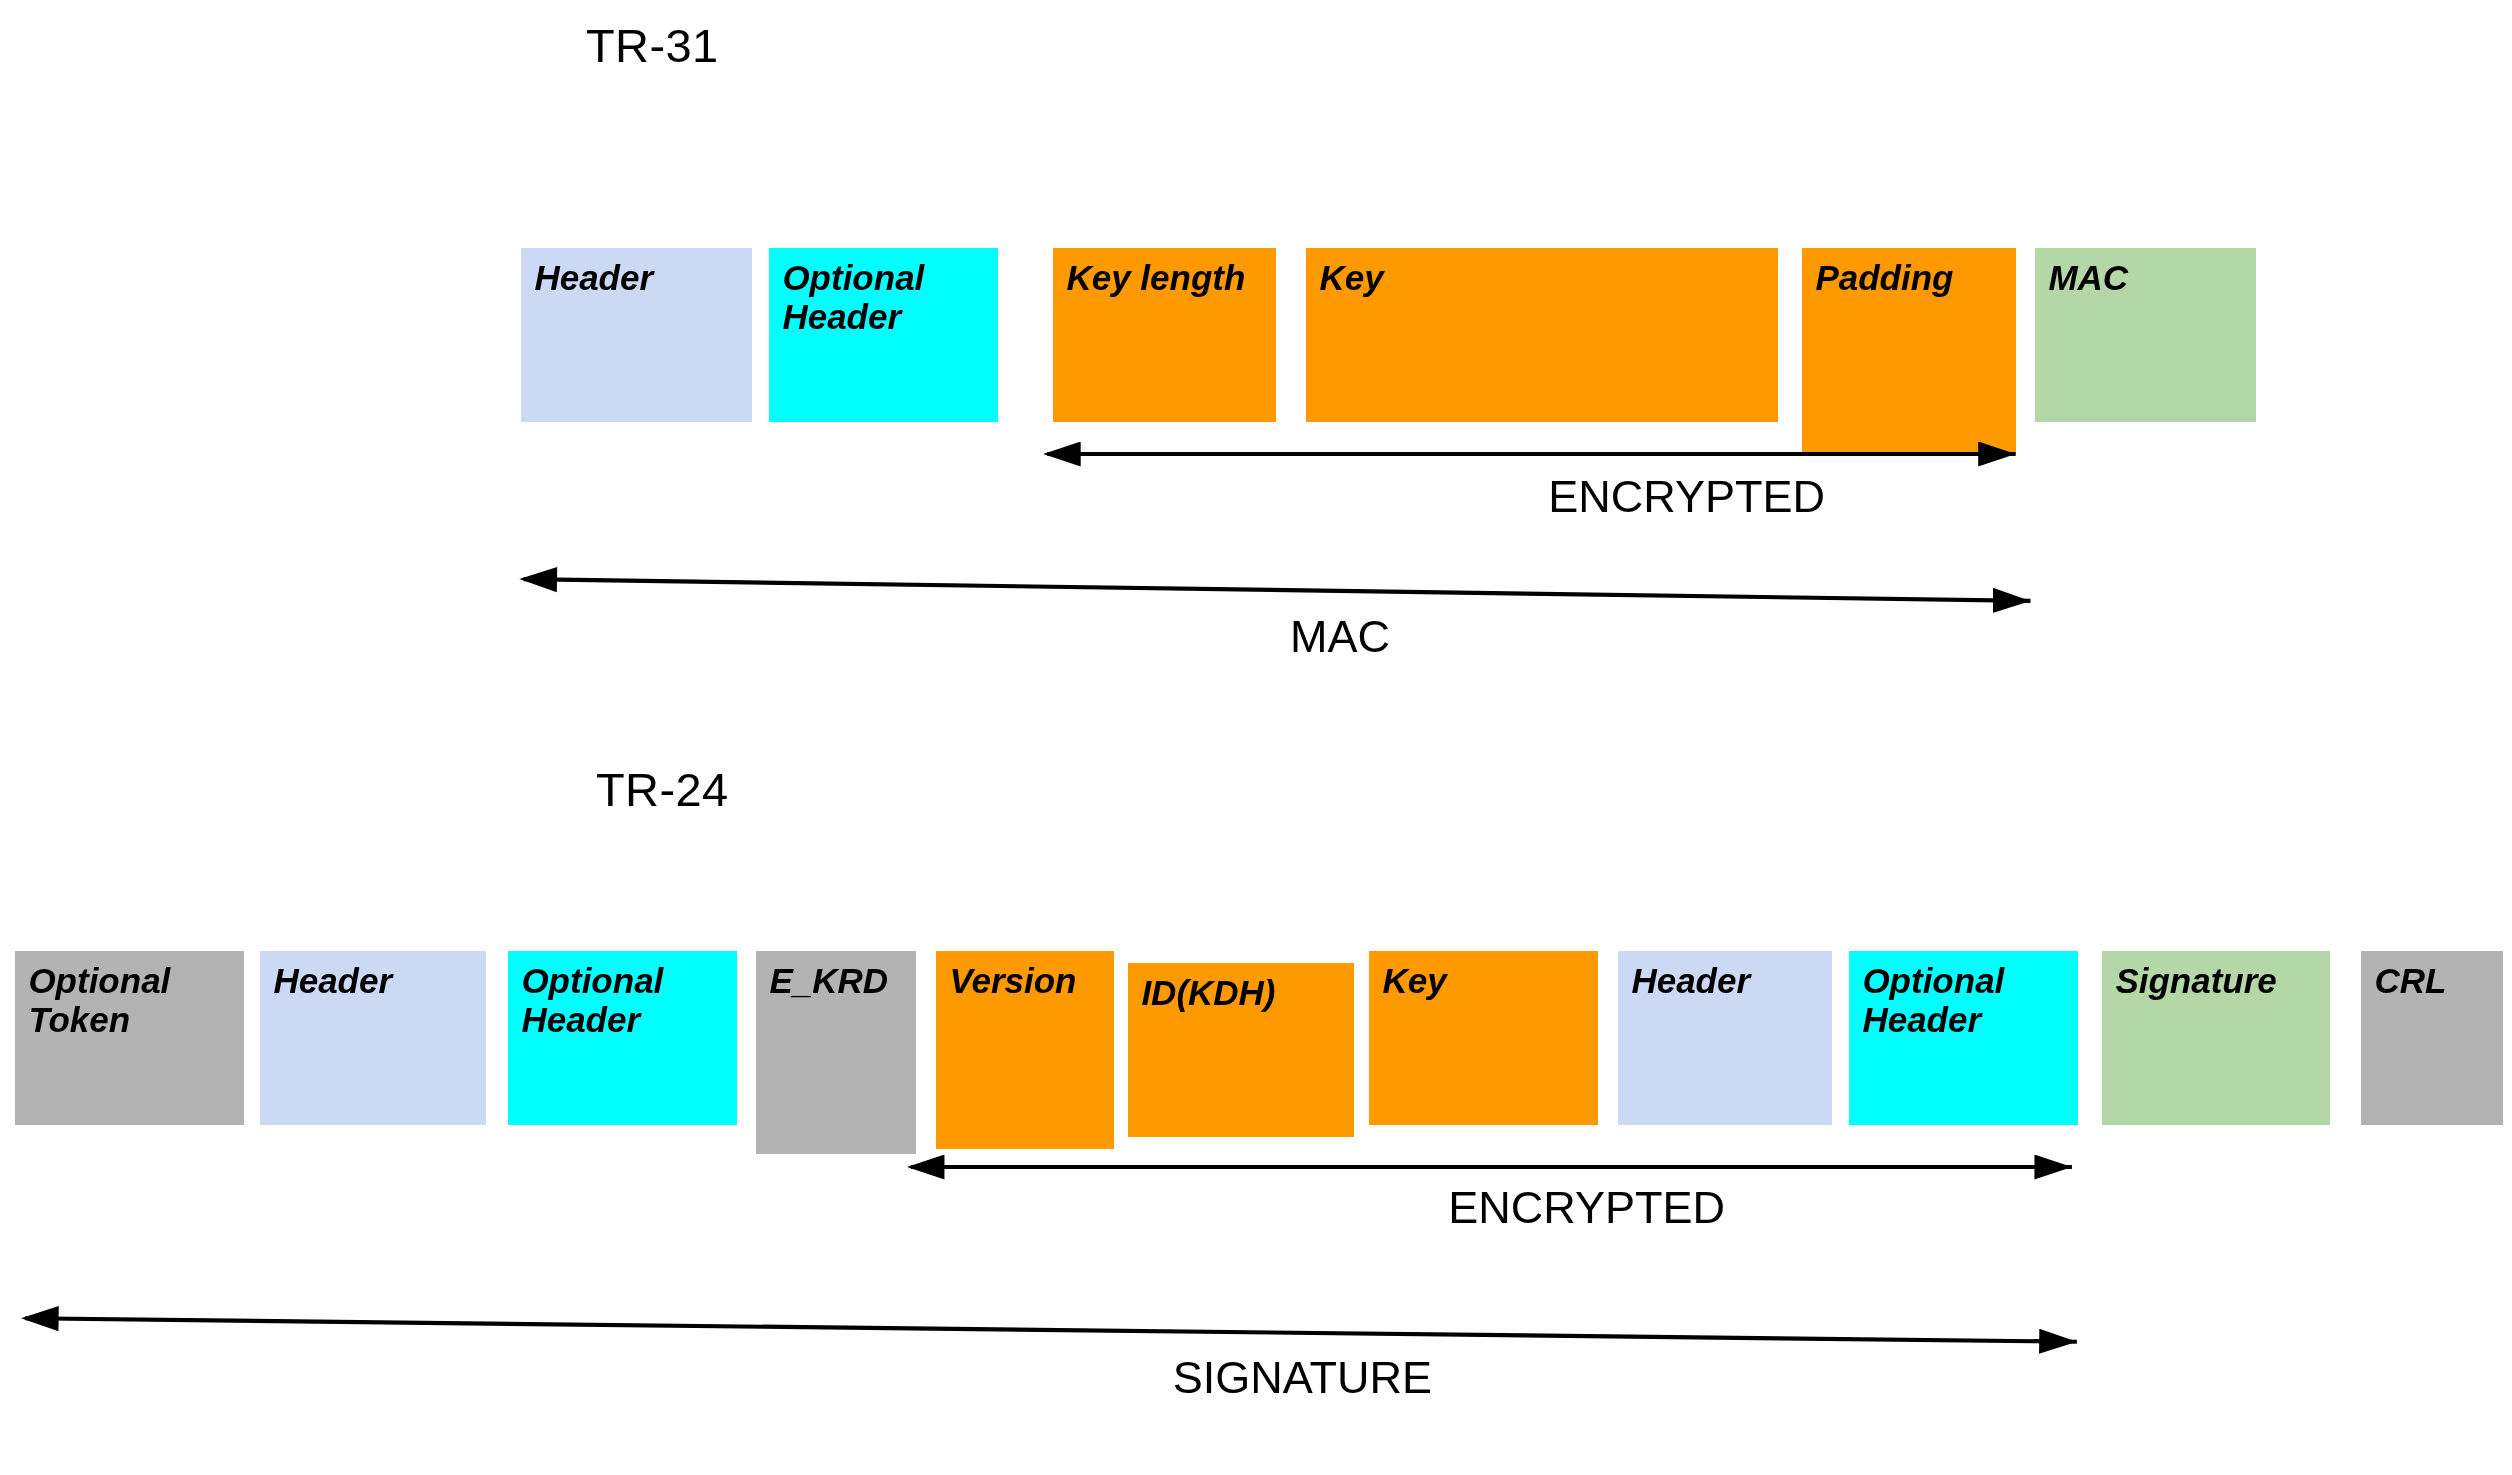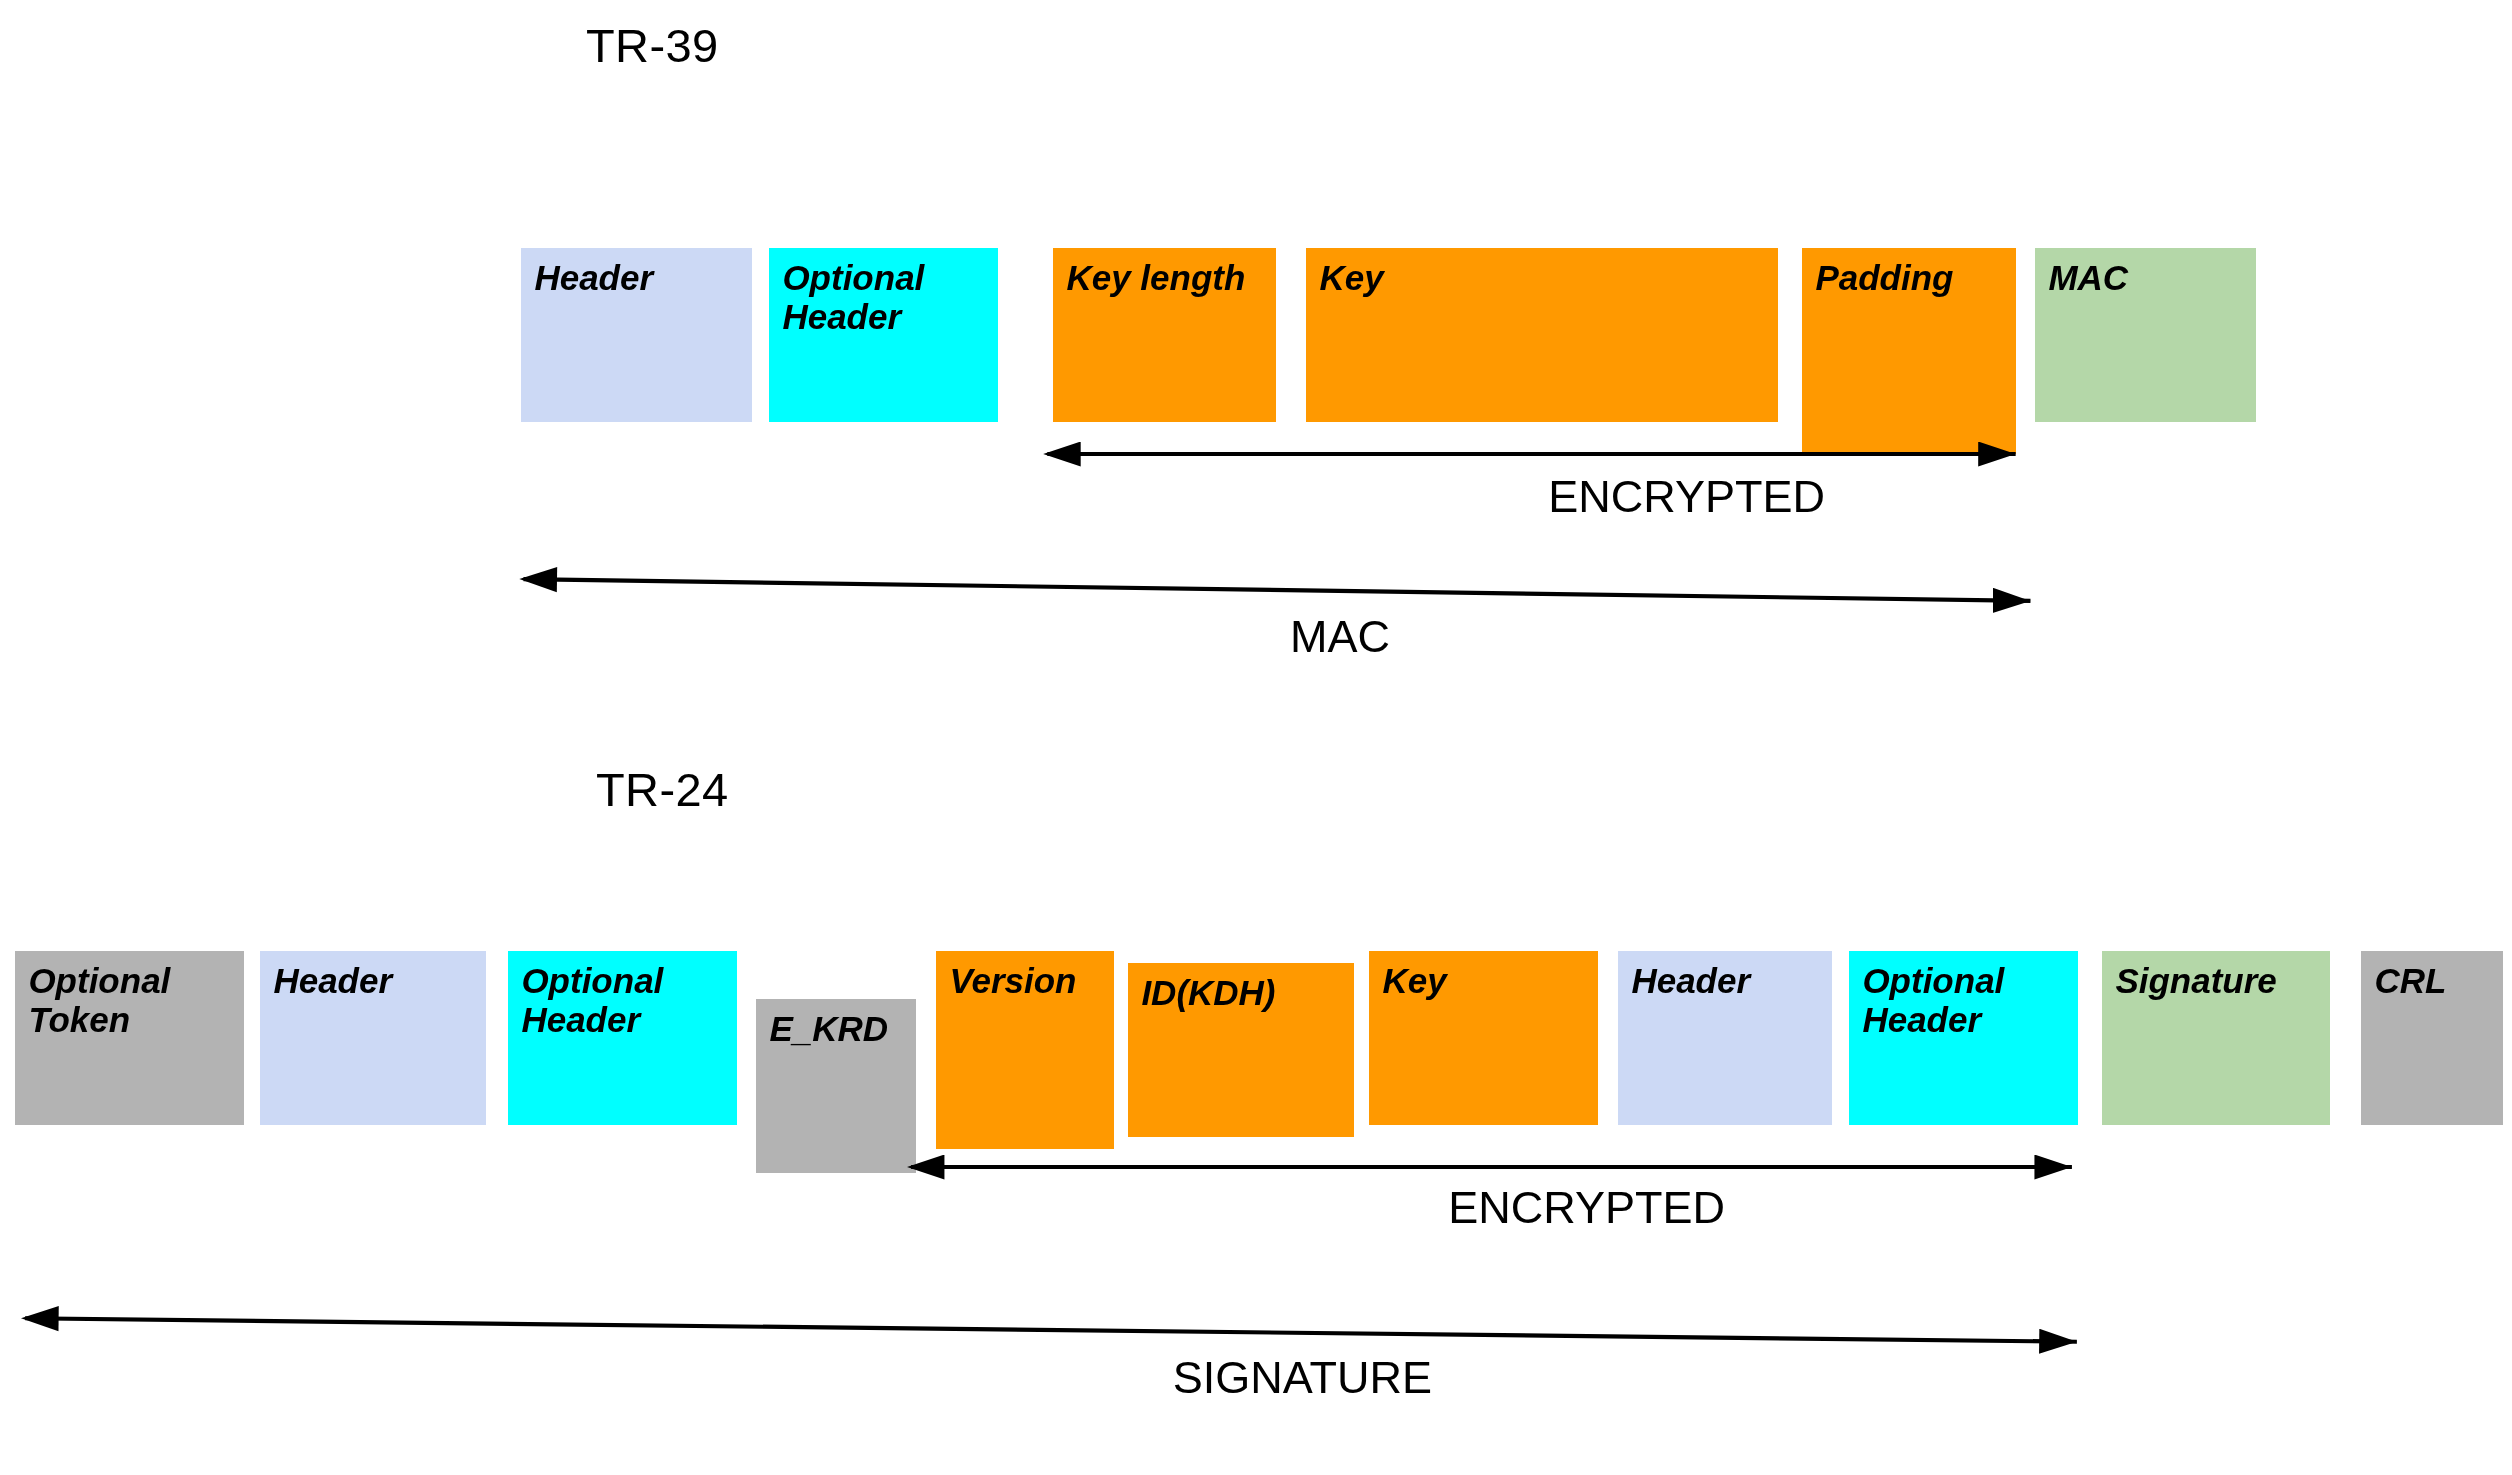--- a/index.html
+++ b/index.html
@@ -48,21 +48,21 @@
   .arrow-svg {
     position: absolute;
     overflow: visible;
   }
 </style>
 </head>
 <body>
 
 <div id="canvas">
 
-  <div class="section-title" id="title-tr31" style="left:586px; top:18.4px;">TR-39</div>
+  <div class="section-title" id="title-tr31" style="left:586px; top:18.4px;">TR-31</div>
 
   <div class="section-title" id="title-tr34" style="left:596px; top:762px;">TR-24</div>
 
   <div id="tr31-blocks">
       <div class="block" style="left: 521px; top: 248px; width: 231px; height: 174px; background: rgb(204, 217, 245); white-space: pre-line;">Header</div>
       <div class="block" style="left: 769px; top: 248px; width: 229px; height: 174px; background: rgb(0, 255, 255); white-space: pre-line;">Optional
 Header</div>
       <div class="block" style="left: 1053px; top: 248px; width: 223px; height: 174px; background: rgb(255, 153, 0); white-space: pre-line;">Key length</div>
       <div class="block" style="left: 1306px; top: 248px; width: 472px; height: 174px; background: rgb(255, 153, 0); white-space: pre-line;">Key</div>
       <div class="block" style="left: 1802px; top: 248px; width: 214px; height: 206px; background: rgb(255, 153, 0); white-space: pre-line;">Padding</div>
@@ -94,21 +94,21 @@
       </svg>
       <div class="span-label" style="left: 1055px; top: 611px; width: 335px;">MAC</div>
     </div>
 
   <div id="tr34-blocks">
       <div class="block" style="left: 15px; top: 951px; width: 229px; height: 174px; background: rgb(179, 179, 179); white-space: pre-line;">Optional
 Token</div>
       <div class="block" style="left: 260px; top: 951px; width: 226px; height: 174px; background: rgb(204, 217, 245); white-space: pre-line;">Header</div>
       <div class="block" style="left: 508px; top: 951px; width: 229px; height: 174px; background: rgb(0, 255, 255); white-space: pre-line;">Optional
 Header</div>
-      <div class="block" style="left: 756px; top: 951px; width: 160px; height: 174px; background: rgb(179, 179, 179); white-space: pre-line; margin-top: 48px;">E_KRD</div>
+      <div class="block" style="left: 756px; top: 951px; width: 160px; height: 203px; background: rgb(179, 179, 179); white-space: pre-line;">E_KRD</div>
       <div class="block" style="left: 936px; top: 951px; width: 178px; height: 198px; background: rgb(255, 153, 0); white-space: pre-line;">Version</div>
       <div class="block" style="left: 1128px; top: 951px; width: 226px; height: 174px; background: rgb(255, 153, 0); white-space: pre-line; margin-top: 12px;">ID(KDH)</div>
       <div class="block" style="left: 1369px; top: 951px; width: 229px; height: 174px; background: rgb(255, 153, 0); white-space: pre-line;">Key</div>
       <div class="block" style="left: 1618px; top: 951px; width: 214px; height: 174px; background: rgb(204, 217, 245); white-space: pre-line;">Header</div>
       <div class="block" style="left: 1849px; top: 951px; width: 229px; height: 174px; background: rgb(0, 255, 255); white-space: pre-line;">Optional
 Header</div>
       <div class="block" style="left: 2102px; top: 951px; width: 228px; height: 174px; background: rgb(180, 215, 168); white-space: pre-line;">Signature</div>
       <div class="block" style="left: 2361px; top: 951px; width: 142px; height: 174px; background: rgb(179, 179, 179); white-space: pre-line;">CRL</div>
     </div>
   <div id="tr34-spans">

